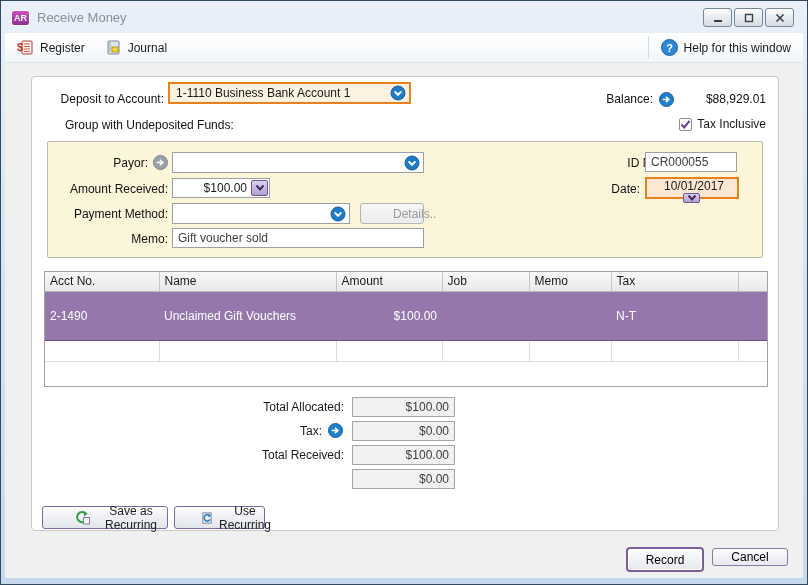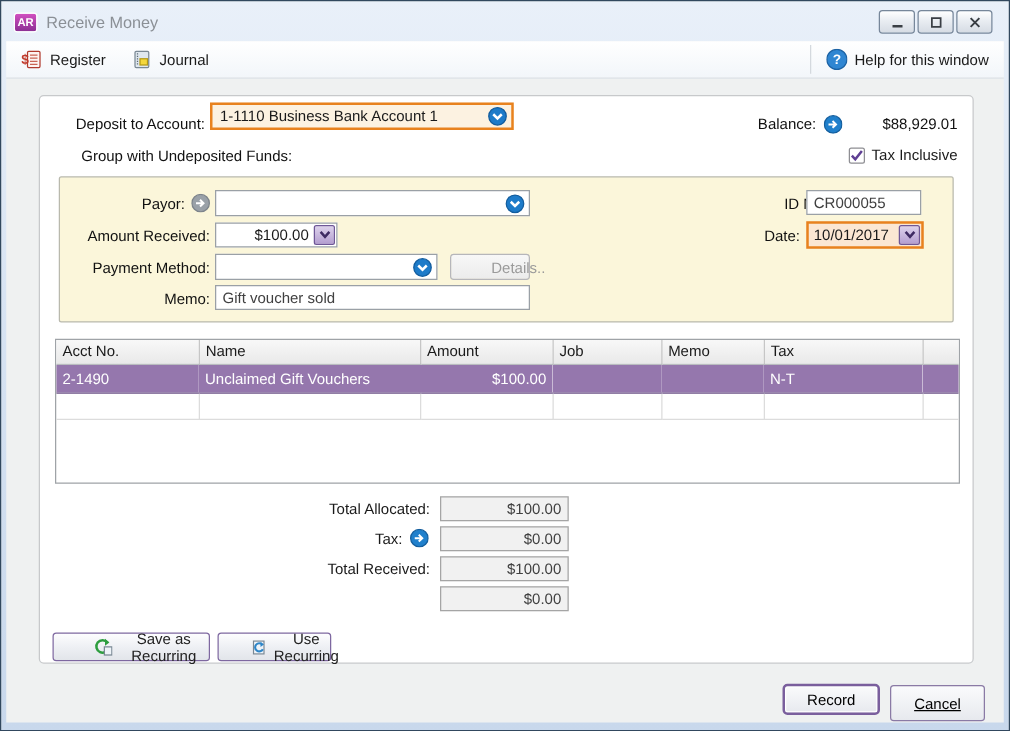--- a/index.html
+++ b/index.html
@@ -50,53 +50,53 @@
   
   .panel { position:absolute; left:15px; top:64px; width:716px; height:117px;
     background:#fbf6da; border:1px solid #b9b9ad; border-radius:2px; }
 
   .purple-btn { width:17px; height:16px; margin-right:1px; border:1px solid #6f5797; border-radius:2px;
     background:linear-gradient(180deg,#ddd2ec,#b49ed0); display:flex; align-items:center; justify-content:center; }
   .amount-field { position:absolute; height:20px; border:1px solid #9aa0a6; background:#fff;
     display:flex; align-items:center; }
   .amount-field .val { flex:1; text-align:right; padding-right:4px; }
   .date-field { position:absolute; height:22px; border:2px solid #e8821e; background:#fbe7d3;
-    display:flex; align-items:center; }
+    display:flex; align-items:center;flex-direction:column; }
   .date-field .val { flex:1; padding-left:4px; }
 
   .btn { font-family:"Liberation Sans",sans-serif; font-size:12px; color:#222;
     background:linear-gradient(180deg,#fdfdfe,#eef0f4 50%,#e2e5ea);
     border:1px solid #8b97a6; border-radius:3px;padding-left:32px; }
   .btn.disabled { color:#9a9a9a; background:linear-gradient(180deg,#f7f7f7,#ececec); border-color:#b6b6ba; }
   .btn.purple { border:1px solid #7e68a0; display:flex; align-items:center; gap:5px; justify-content:center; }
 
   
   .grid { position:absolute; left:12px; top:194px; width:724px; height:116px;
     border:1px solid #9fa3a7; background:#fff; overflow:hidden; }
   table { border-collapse:collapse; table-layout:fixed; width:722px; font-size:12px; }
   col.c0{width:114px} col.c1{width:177px} col.c2{width:106px} col.c3{width:87px} col.c4{width:82px} col.c5{width:127px} col.c6{width:29px}
   th { height:19px; font-weight:normal; text-align:left; padding:0 5px;
     background:linear-gradient(180deg,#f8f8f8,#e9e9e9); border-right:1px solid #c6c6c6; border-bottom:1px solid #b9bcbf; }
   th:last-child { border-right:none; }
   tr.sel td { height:21px; background:#9577ad; color:#fff; border-top:1px solid #6d5488; border-bottom:1px solid #6d5488;
-    padding:4px 5px; overflow:hidden; white-space:nowrap; }
+    padding:17px 5px; overflow:hidden; white-space:nowrap; }
   tr.empty td { height:21px; border-right:1px solid #dcdcdc; border-bottom:1px solid #dcdcdc; }
   tr.empty td:last-child { border-right:none; }
   td.num, th.num-h { text-align:right; }
   td.num { text-align:right; }
 
   
   .tot-lbl { position:absolute; left:120px; width:192px; text-align:right; height:20px; line-height:20px; }
 
   
   .record-btn { position:absolute; left:621px; top:514px; width:78px; height:25px;
     border:2px solid #7a5f9d; border-radius:4px; box-shadow:inset 0 0 0 1px #fff;
     background:linear-gradient(180deg,#fafbfc,#e7e9ee); font-size:12px; }
-  .cancel-btn { position:absolute; left:707px; top:515px; width:76px; height:29px;
-    border:1px solid #8a7aa5; border-radius:3px; background:linear-gradient(180deg,#fafbfc,#e7e9ee); font-size:12px;text-decoration:underline; }
+  .cancel-btn { position:absolute; left:707px; top:515px; width:76px; height:18px;
+    border:1px solid #8a7aa5; border-radius:3px; background:linear-gradient(180deg,#fafbfc,#e7e9ee); font-size:12px; }
 
   .checkbox { width:13px; height:13px; background:#fff; border:1px solid #8e8e93; border-radius:2px;
     display:inline-flex; align-items:center; justify-content:center; }
 
   .flex { display:flex; align-items:center; }
   svg { display:block; }
 </style>
 </head>
 <body>
 

